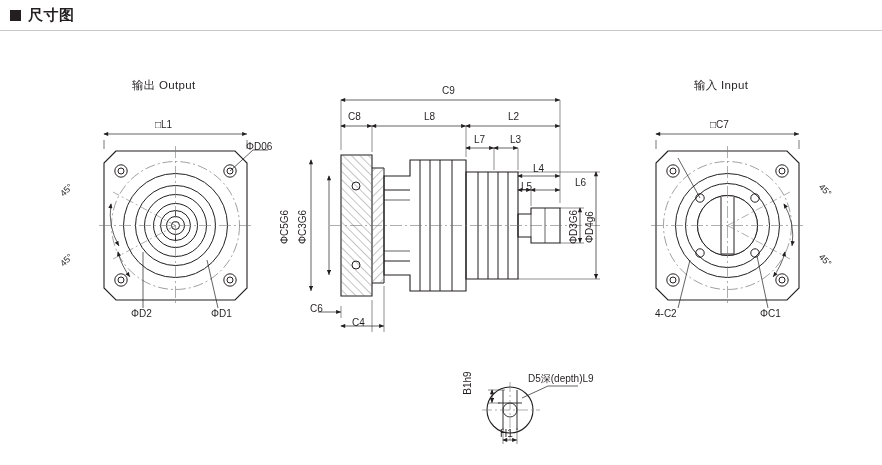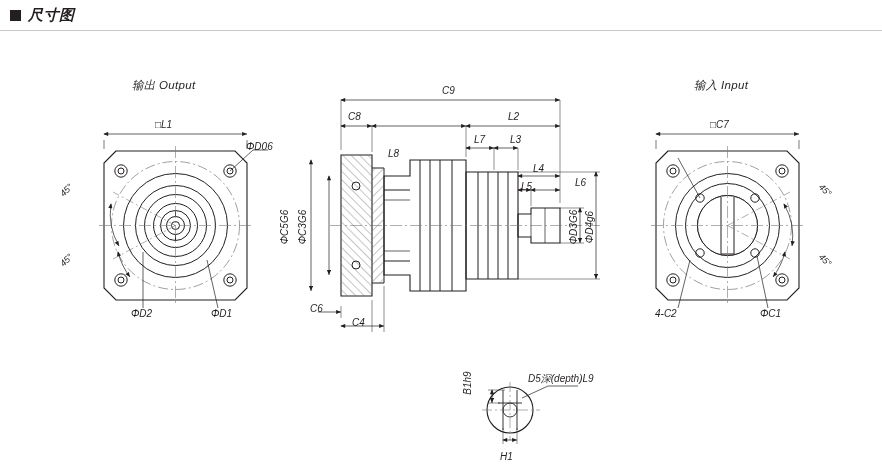--- a/index.html
+++ b/index.html
@@ -12,21 +12,20 @@
     height: 465px;
     position: relative;
     font-family: "Liberation Sans", sans-serif;
     color: #231f20;
     overflow: hidden;
   }
   #root {
     position: relative;
     width: 726px;
     height: 465px;
-    font-style: italic;
   }
   
   .header {
     position: absolute;
     left: 10px;
     top: 6px;
     display: flex;
     align-items: center;
     gap: 7px;
   }
@@ -298,21 +297,21 @@
   </div>
   <div class="lbl" style="left:155px; top:120px;">□L1</div>
   <div class="lbl" style="left:246px; top:142px;">ΦD06</div>
   <div class="lbl sm rot45" style="left:60px; top:186px;">45°</div>
   <div class="lbl sm rot45" style="left:60px; top:256px;">45°</div>
   <div class="lbl" style="left:131px; top:309px;">ΦD2</div>
   <div class="lbl" style="left:211px; top:309px;">ΦD1</div>
 
   <div class="lbl" style="left:442px; top:86px;">C9</div>
   <div class="lbl" style="left:348px; top:112px;">C8</div>
-  <div class="lbl" style="left:388px; top:112px;margin-top:37px;">L8</div>
+  <div class="lbl" style="left:424px; top:112px;">L8</div>
   <div class="lbl" style="left:508px; top:112px;">L2</div>
   <div class="lbl" style="left:474px; top:135px;">L7</div>
   <div class="lbl" style="left:510px; top:135px;">L3</div>
   <div class="lbl" style="left:533px; top:164px;">L4</div>
   <div class="lbl" style="left:521px; top:182px;">L5</div>
   <div class="lbl" style="left:575px; top:178px;">L6</div>
 
   <div class="lbl vert" style="left:285px; top:222px; width:60px; text-align:center; margin-left:-30px;">ΦC5G6</div>
   <div class="lbl vert" style="left:303px; top:222px; width:60px; text-align:center; margin-left:-30px;">ΦC3G6</div>
   <div class="lbl vert" style="left:574px; top:222px; width:60px; text-align:center; margin-left:-30px;">ΦD3G6</div>
@@ -326,15 +325,15 @@
     <span>Input</span>
   </div>
   <div class="lbl" style="left:710px; top:120px;">□C7</div>
   <div class="lbl sm rot45b" style="left:818px; top:186px;">45°</div>
   <div class="lbl sm rot45b" style="left:818px; top:256px;">45°</div>
   <div class="lbl" style="left:655px; top:309px;">4-C2</div>
   <div class="lbl" style="left:760px; top:309px;">ΦC1</div>
 
   <div class="lbl vert" style="left:468px; top:378px; width:40px; text-align:center; margin-left:-20px;">B1h9</div>
   <div class="lbl" style="left:528px; top:374px;">D5深(depth)L9</div>
-  <div class="lbl" style="left:500px; top:452px;">H1</div>
+  <div class="lbl" style="left:500px; top:429px;">H1</div>
 
 </div>
 
 </body></html>

